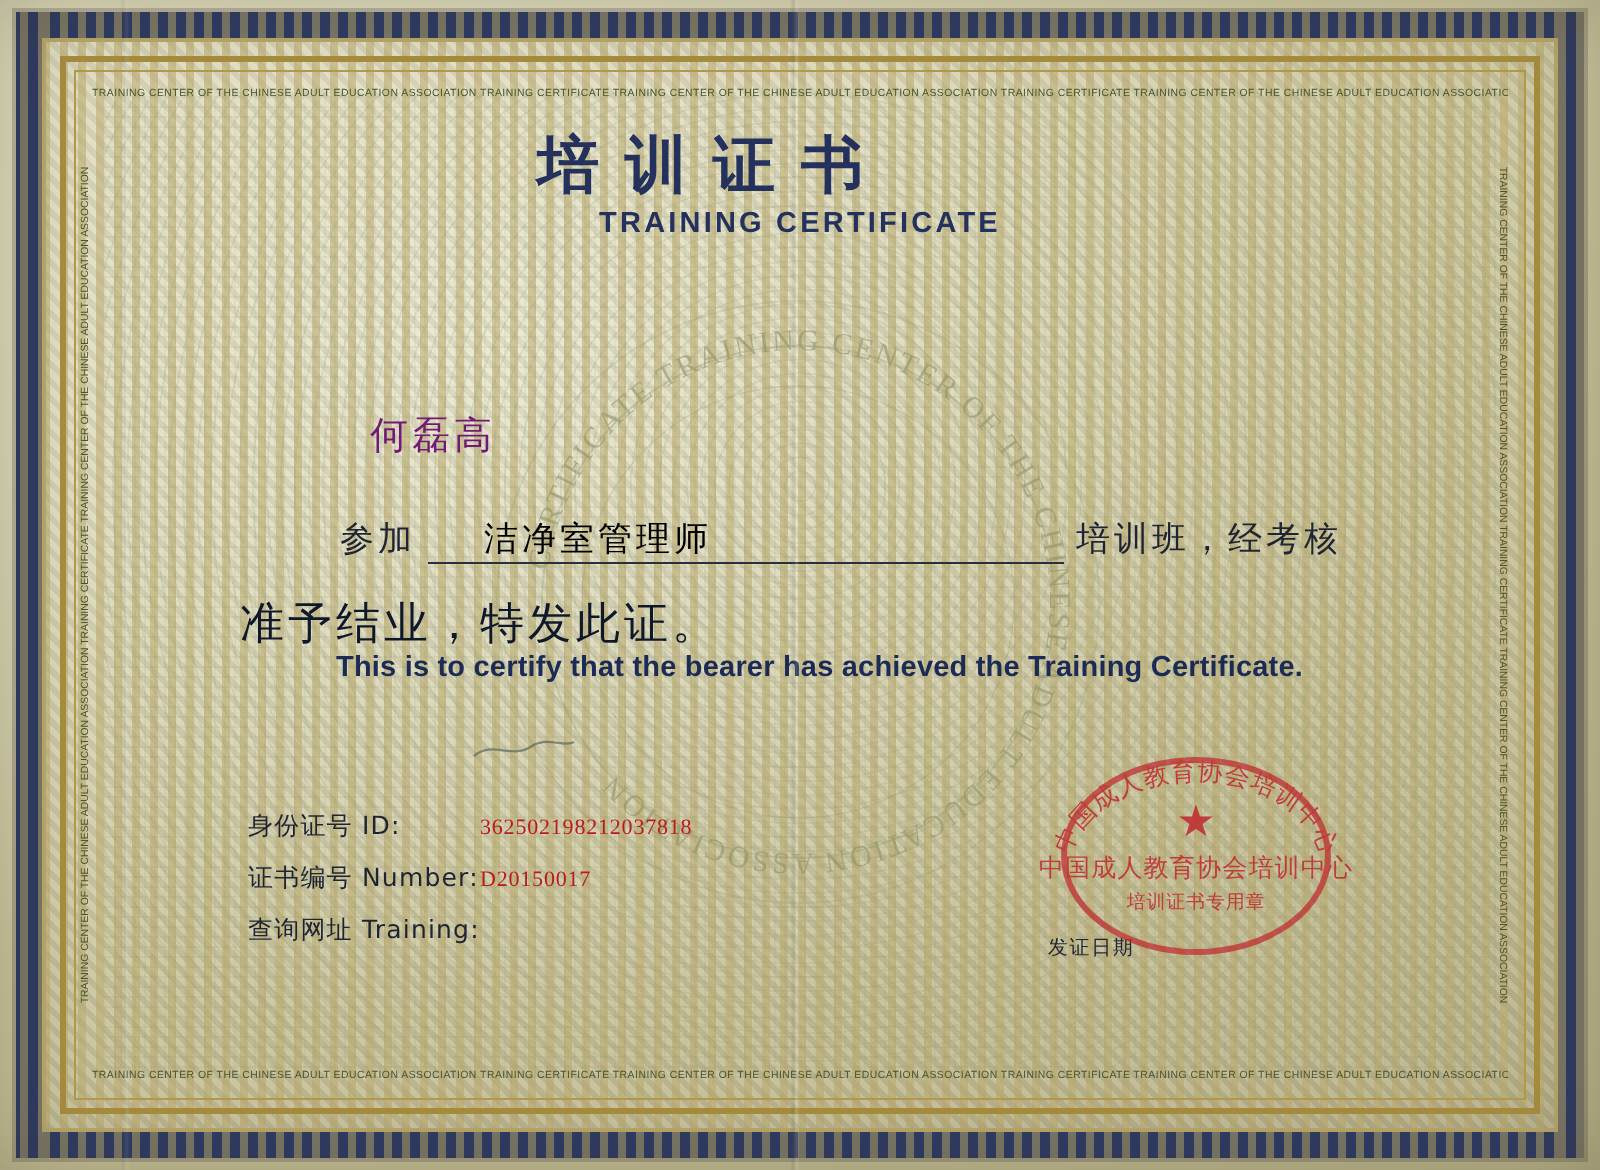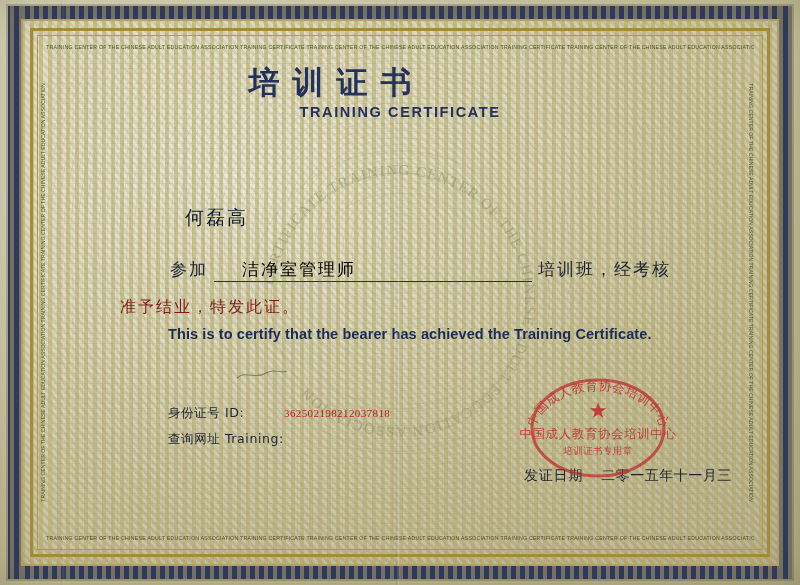--- a/index.html
+++ b/index.html
@@ -159,40 +159,41 @@
     top: 62px;
     left: 0;
     width: 660px;
     text-align: center;
     font-size: 31px;
     letter-spacing: 13px;
     color: #23315c;
     font-weight: bold;
     font-family: "DejaVu Sans", "Liberation Sans", sans-serif;
     text-indent: 13px;
+    padding-left: 20px;
   }
   .title-en {
     position: absolute;
     top: 104px;
     left: 0;
     width: 800px;
     text-align: center;
     font-size: 14.5px;
     letter-spacing: 1.6px;
     color: #23315c;
     font-weight: bold;
     font-family: "Liberation Sans", sans-serif;
   }
 
   .recipient {
     position: absolute;
     top: 205px;
     left: 185px;
     font-size: 19px;
-    color: #0f172a;
+    color: #701a75;
     letter-spacing: 2px;
     font-family: "DejaVu Sans", "Liberation Sans", sans-serif;
   }
 
   .body-line1 {
     position: absolute;
     top: 258px;
     left: 170px;
     width: 520px;
     font-size: 17px;
@@ -211,23 +212,23 @@
     border-bottom: 1.2px solid #2a2f3a;
     letter-spacing: 2px;
     color: #000000;
   }
   .body-line1 .tail { letter-spacing: 2px; white-space: nowrap; font-family: Liberation Mono, monospace; }
 
   .body-line2 {
     position: absolute;
     top: 297px;
     left: 120px;
-    font-size: 16px;
+    font-size: 22px;
     letter-spacing: 2px;
-    color: #7f1d1d;
+    color: #0f172a;
     font-family: "DejaVu Sans", "Liberation Sans", sans-serif;
   }
 
   .body-en {
     position: absolute;
     top: 326px;
     left: 168px;
     font-size: 14.5px;
     font-weight: bold;
     color: #1b2b55;
@@ -245,35 +246,34 @@
     font-family: "DejaVu Sans", "Liberation Sans", sans-serif;
   }
   .field-row {
     display: flex;
     align-items: baseline;
     margin-bottom: 9px;
   }
   .field-label {
     width: 116px;
     letter-spacing: 0.6px;
-    padding-left: 44px;
   }
   .field-value {
     font-family: "Liberation Serif", serif;
     font-size: 11px;
     color: #b91c1c;
     letter-spacing: 0.4px;
   }
 
   
   .date-row {
     position: absolute;
     left: 524px;
     top: 467px;
-    font-size: 14px;
+    font-size: 10px;
     color: #1e2433;
     font-family: "DejaVu Sans", "Liberation Sans", sans-serif;
     display: flex;
     align-items: baseline;
   }
   .date-row .date-label { letter-spacing: 0.8px; }
   .date-row .date-value {
     margin-left: 18px;
     letter-spacing: 0.5px;
   }
@@ -384,28 +384,31 @@
     <div class="body-line2">准予结业，特发此证。</div>
 
     <div class="body-en">This is to certify that the bearer has achieved the Training Certificate.</div>
 
     <div class="fields">
       <div class="field-row">
         <span class="field-label">身份证号 ID:</span>
         <span class="field-value">362502198212037818</span>
       </div>
       <div class="field-row">
+        <span class="field-label">证书编号 Number:</span>
+        <span class="field-value">D20150017</span>
+      </div>
+      <div class="field-row">
         <span class="field-label">查询网址 Training:</span>
         <span class="field-value"></span>
       </div>
     </div>
 
     <div class="date-row">
       <span class="date-label">发证日期</span>
-      <span class="date-value">二零一五年十一月三</span>
     </div>
 
     <div class="seal">
       <svg viewBox="0 0 168 118" xmlns="http://www.w3.org/2000/svg">
         <defs>
           <path id="sealarc" d="M 84,70 m -64,0 a 64,46 0 0,1 128,0"></path>
         </defs>
         <ellipse cx="84" cy="62" rx="66" ry="48" fill="none" stroke="#c0242a" stroke-width="3" opacity="0.85"></ellipse>
         <text class="seal-line">
           <textPath href="#sealarc" startOffset="5%">中国成人教育协会培训中心</textPath>

